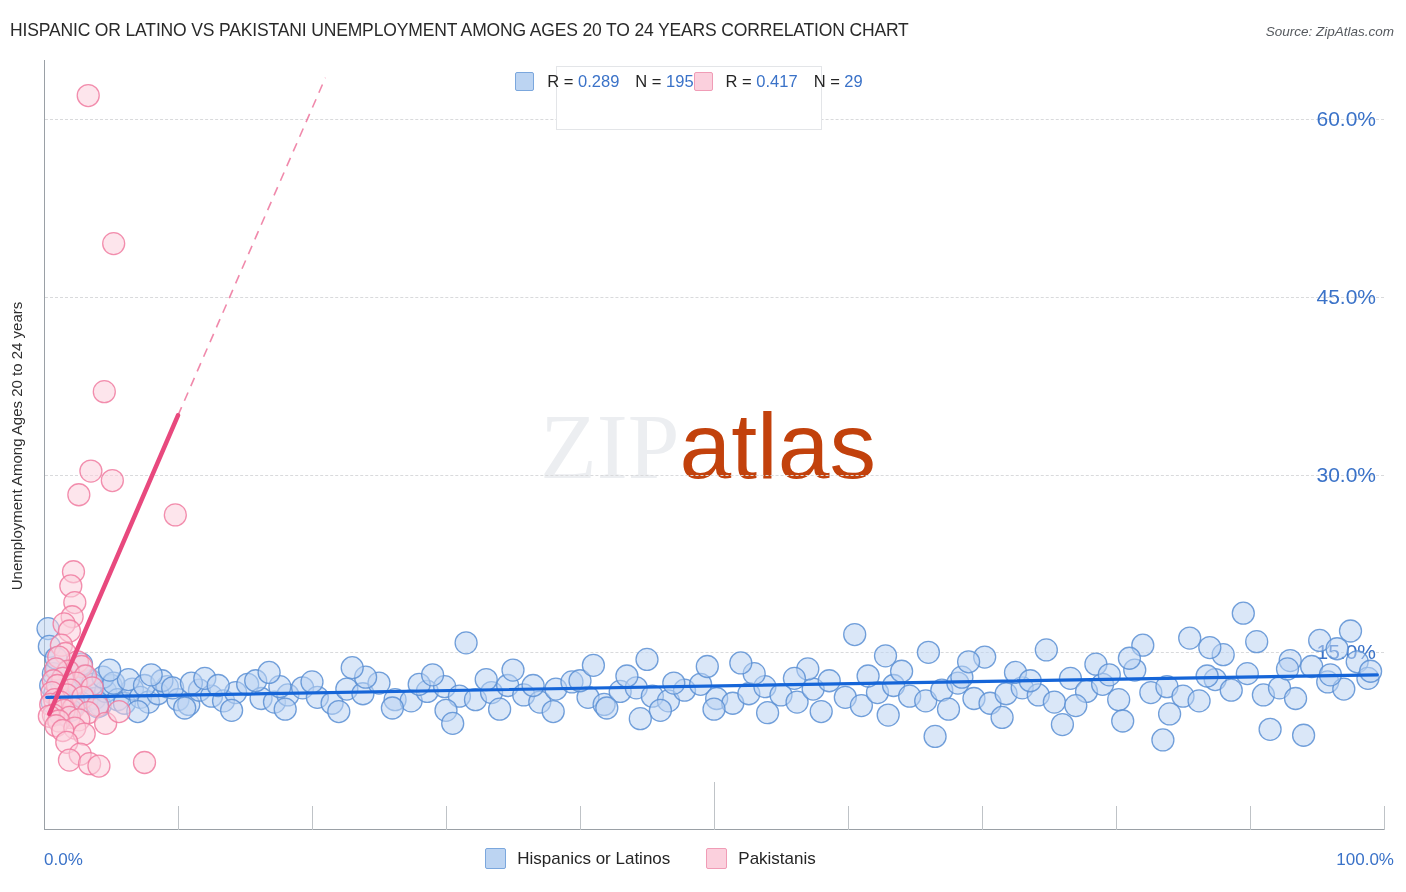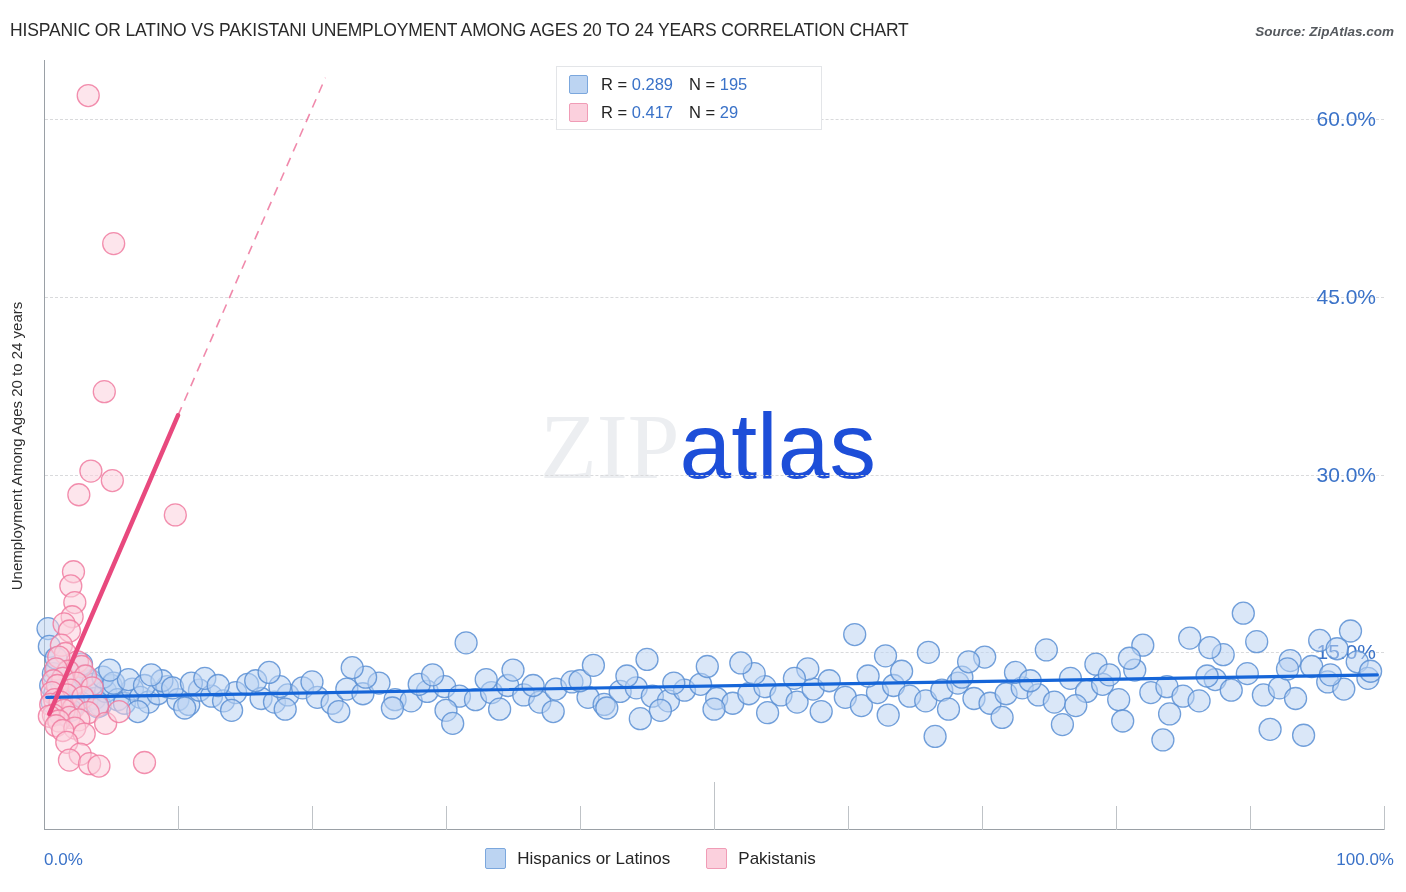--- a/index.html
+++ b/index.html
@@ -13,21 +13,21 @@
   #root { position: relative; width: 1406px; height: 892px; background: #fff; border-radius: 25px; }
 
   
   #chart-title {
     position: absolute; left: 10px; top: 20px;
     font-size: 17.5px; letter-spacing: -0.15px;
     color: #2a2a2a; white-space: nowrap;
   }
   #source-note {
     position: absolute; right: 12px; top: 24px;
-    font-size: 13.5px; font-style: italic; font-weight: bold;
+    font-size: 13.5px; font-style: italic; font-weight: normal;
     color: #55595e; white-space: nowrap;
   }
 
   
   #plot {
     position: absolute;
     left: 44px; top: 60px;
     width: 1340px; height: 770px;
   }
   #y-axis-line {
@@ -71,31 +71,31 @@
     font-size: 15px; color: #303030; white-space: nowrap;
   }
 
   
   #watermark {
     position: absolute; left: 540px; top: 400px;
     font-size: 93px; line-height: 1; user-select: none;
     white-space: nowrap;
   }
   #watermark .wm-zip { font-family: "Liberation Serif", serif; color: #eceef1; }
-  #watermark .wm-atlas { color: #1d4ed8; }
+  #watermark .wm-atlas { color: #c2410c; }
 
   
   svg.layer { position: absolute; left: 0; top: 0; width: 1340px; height: 770px; overflow: visible; }
 
   
   #stats-legend {
     position: absolute; left: 556px; top: 66px;
     width: 266px; height: 64px;
     background: #fff; border: 1px solid #e3e5e8;
-    display: flex; flex-direction: column;
+    display: flex; flex-direction: row;
     justify-content: center; padding: 0 12px;
   }
   .stat-row { display: flex; align-items: center; height: 28px; }
   .swatch { width: 19px; height: 19px; border-radius: 2px; flex: 0 0 auto; }
   .swatch.blue { background: #bcd4f2; border: 1px solid #7ba7dd; }
   .swatch.pink { background: #fbd0dd; border: 1px solid #f09cb6; }
   .stat-txt { font-size: 16.5px; color: #252525; margin-left: 13px; white-space: nowrap; }
   .stat-txt .v { color: #3a72c8; }
   .stat-gap { display: inline-block; width: 16px; }
 

